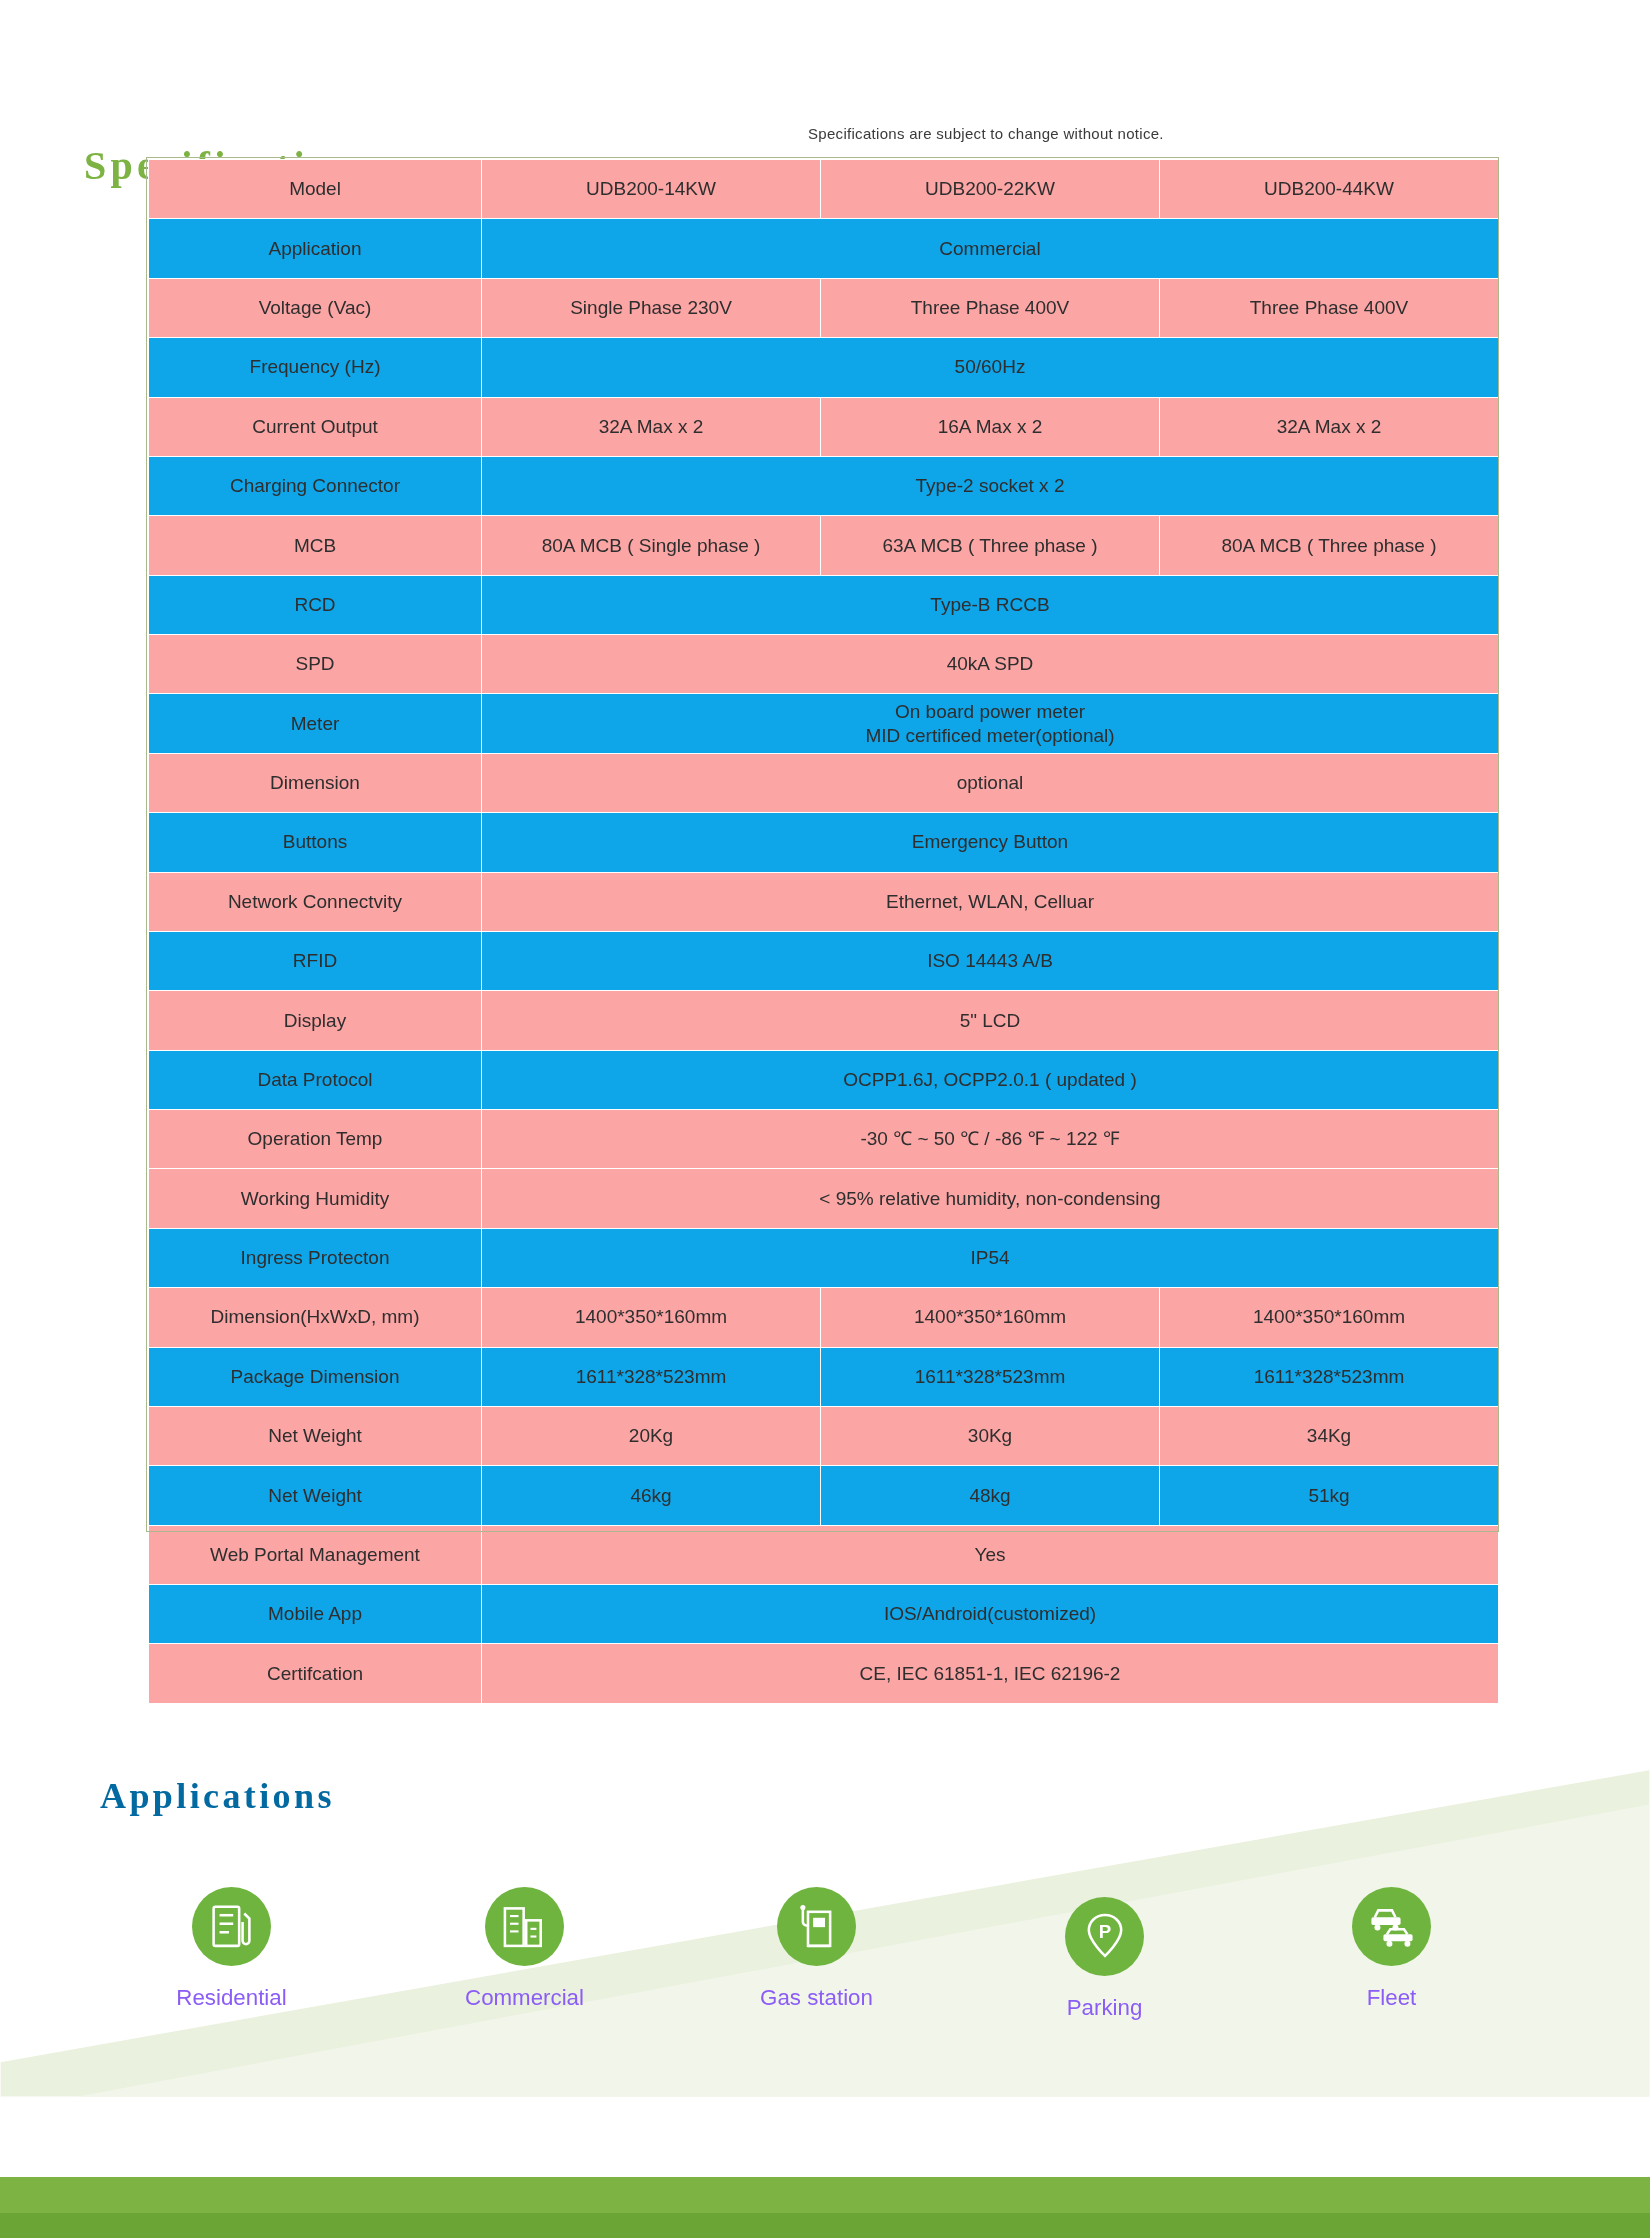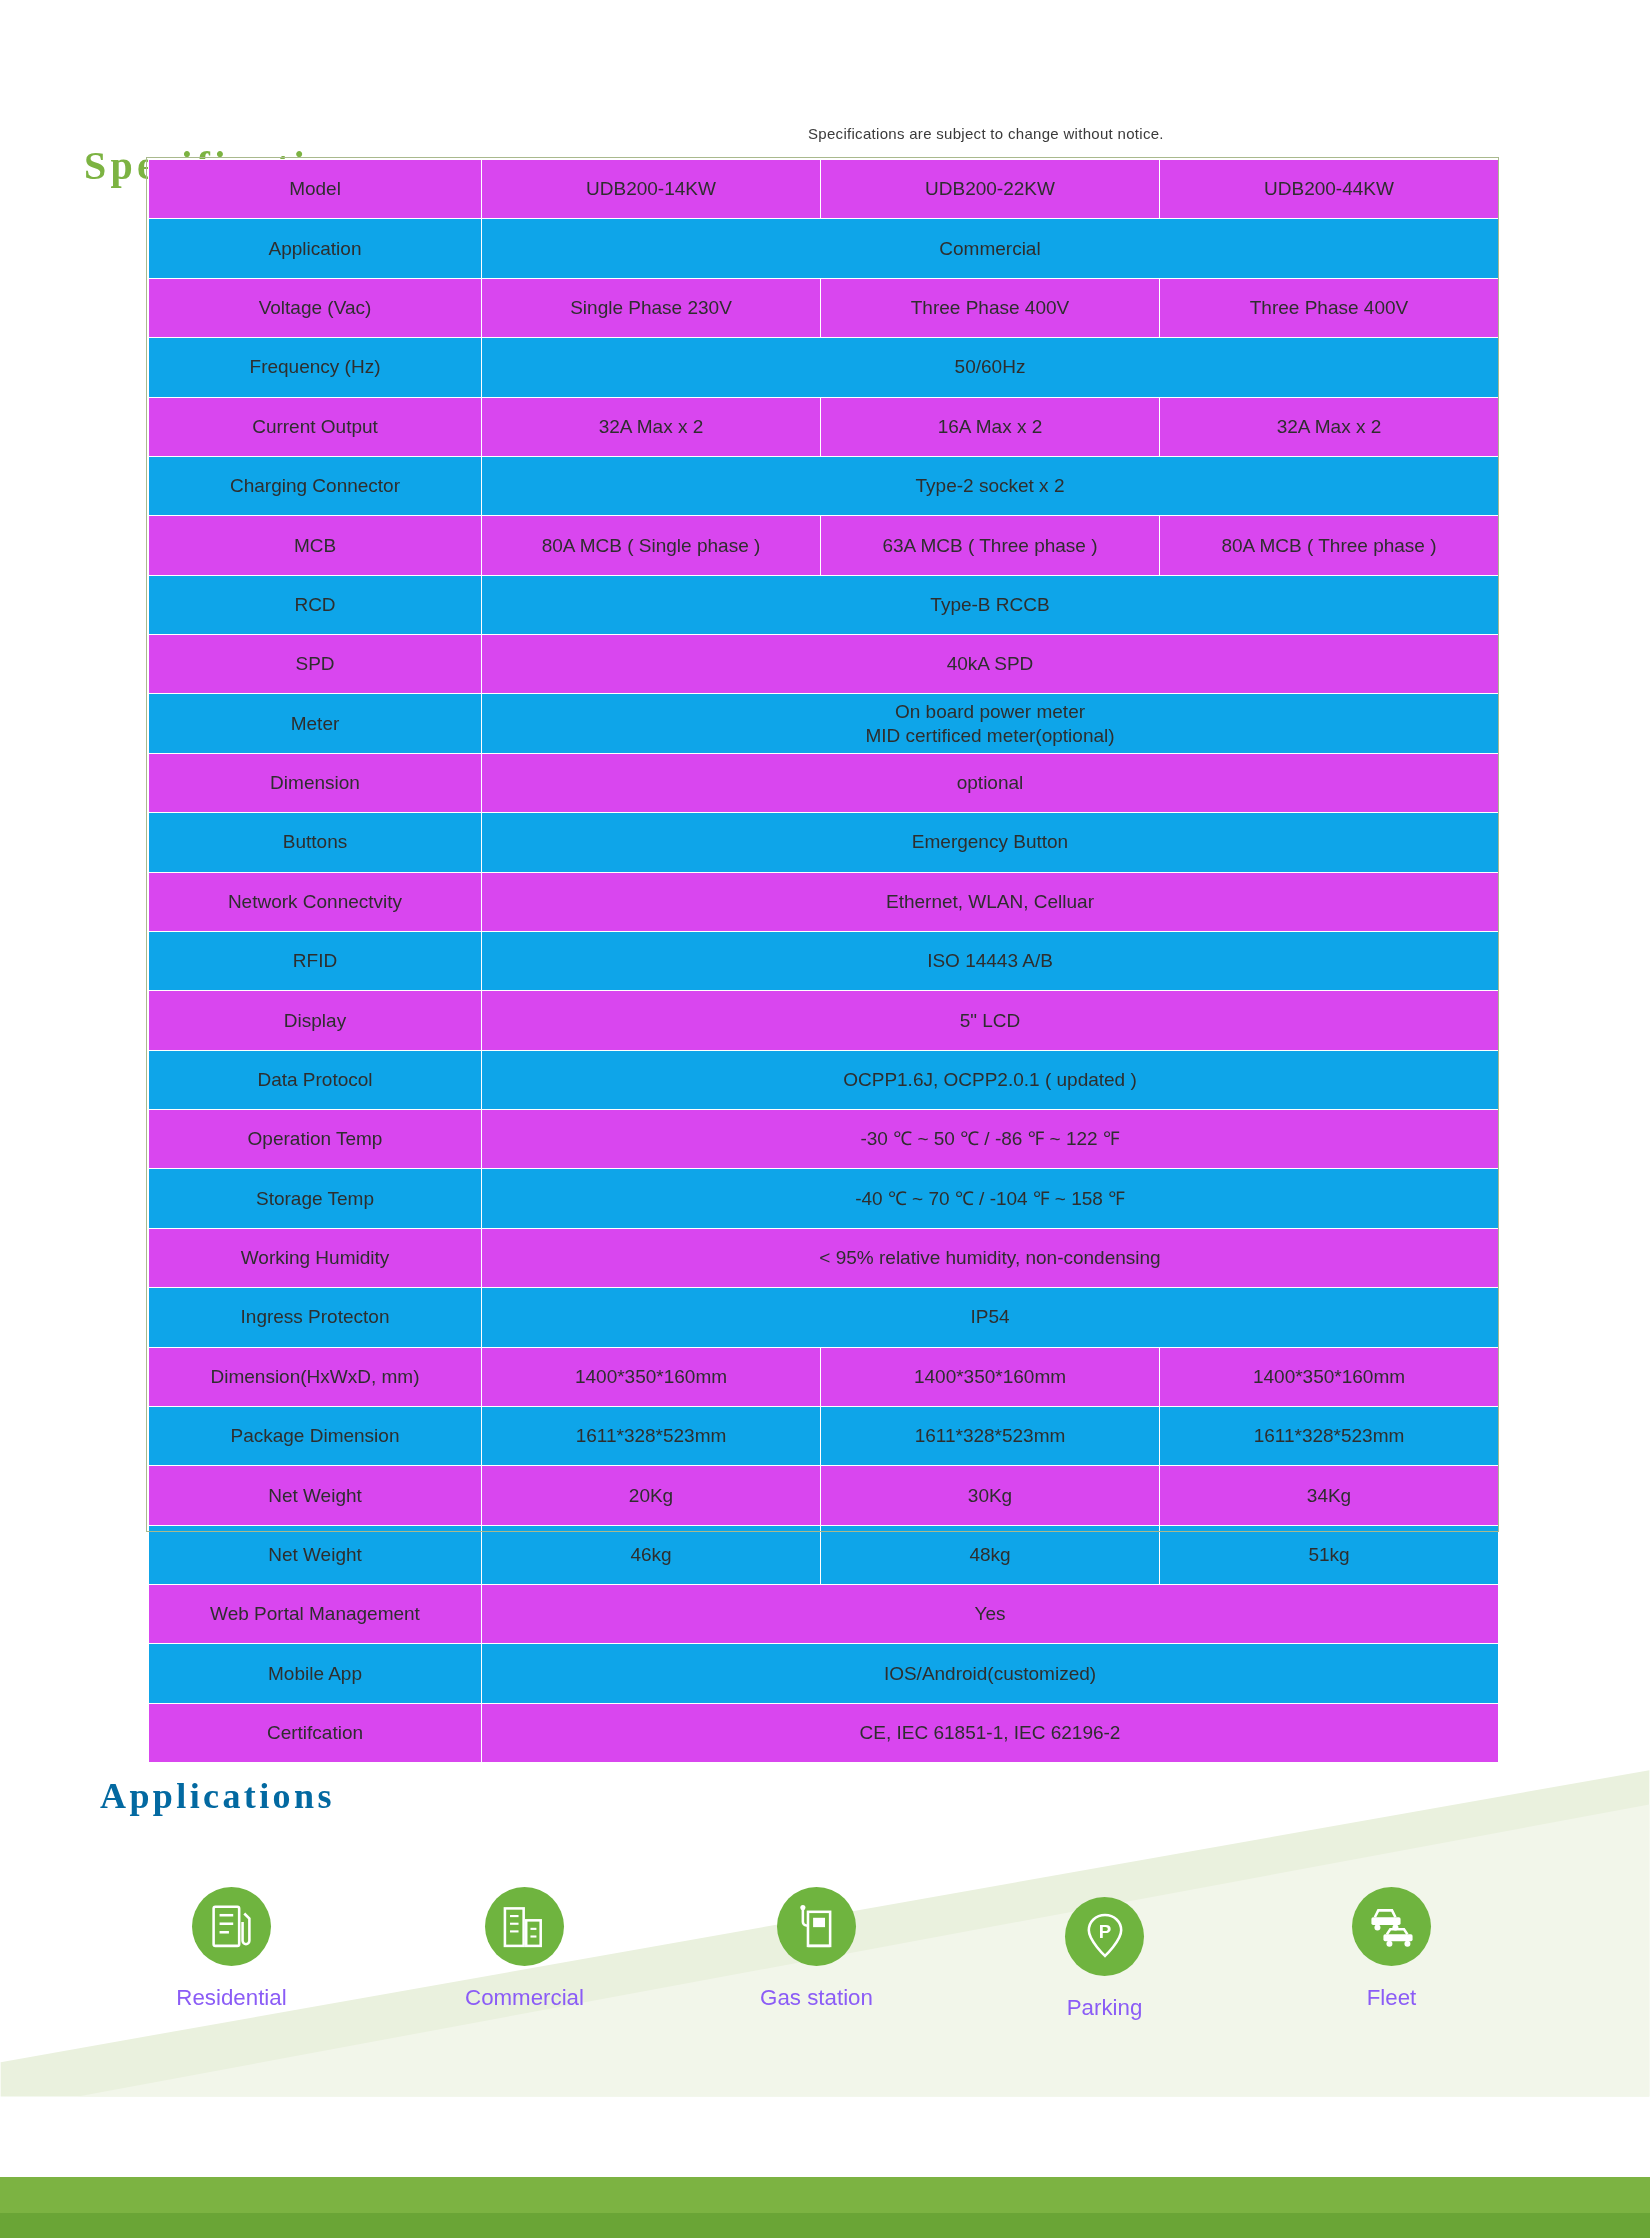--- a/index.html
+++ b/index.html
@@ -65,21 +65,21 @@
     border: 0.9px solid #ffffff;
     font-size: 19px;
     color: #2e2e2e;
     text-align: center;
     vertical-align: middle;
     height: 55px;
     padding: 1.7px 5.2px;
     line-height: 1.25;
   }
   table.spec tr.shade td {
-    background: #d946ef;
+    background: #fca5a5;
     margin-top: 16px;
   }
   table.spec tr.plain td {
     background: #0ea5e9;
   }
   .col-label { width: 333px; }
   .col-v { width: 339px; }
 
   .outer-border {
     position: absolute;
@@ -251,24 +251,20 @@
             <td colspan="3">5" LCD</td>
           </tr>
           <tr class="plain">
             <td>Data Protocol</td>
             <td colspan="3">OCPP1.6J, OCPP2.0.1 ( updated )</td>
           </tr>
           <tr class="shade">
             <td>Operation Temp</td>
             <td colspan="3">-30 ℃ ~ 50 ℃ / -86 ℉ ~ 122 ℉</td>
           </tr>
-          <tr class="plain">
-            <td>Storage Temp</td>
-            <td colspan="3">-40 ℃ ~ 70 ℃ / -104 ℉ ~ 158 ℉</td>
-          </tr>
           <tr class="shade">
             <td>Working Humidity</td>
             <td colspan="3">&lt;  95%  relative humidity,  non-condensing</td>
           </tr>
           <tr class="plain">
             <td>Ingress Protecton</td>
             <td colspan="3">IP54</td>
           </tr>
           <tr class="shade">
             <td>Dimension(HxWxD, mm)</td>

